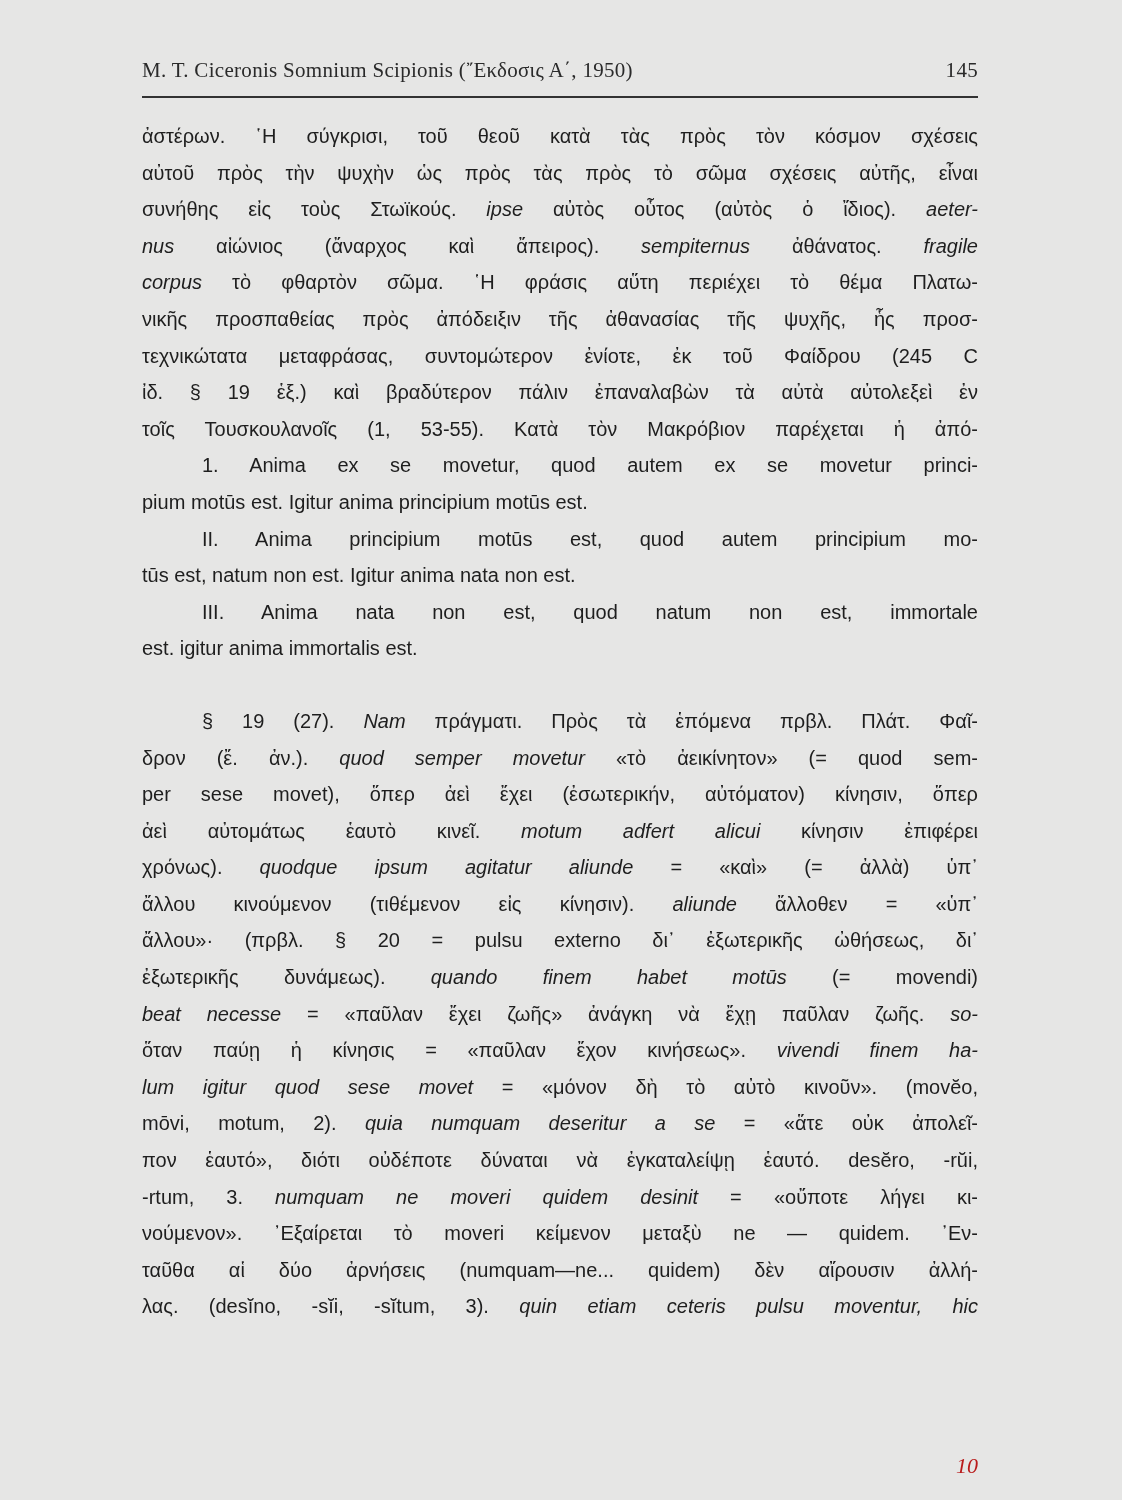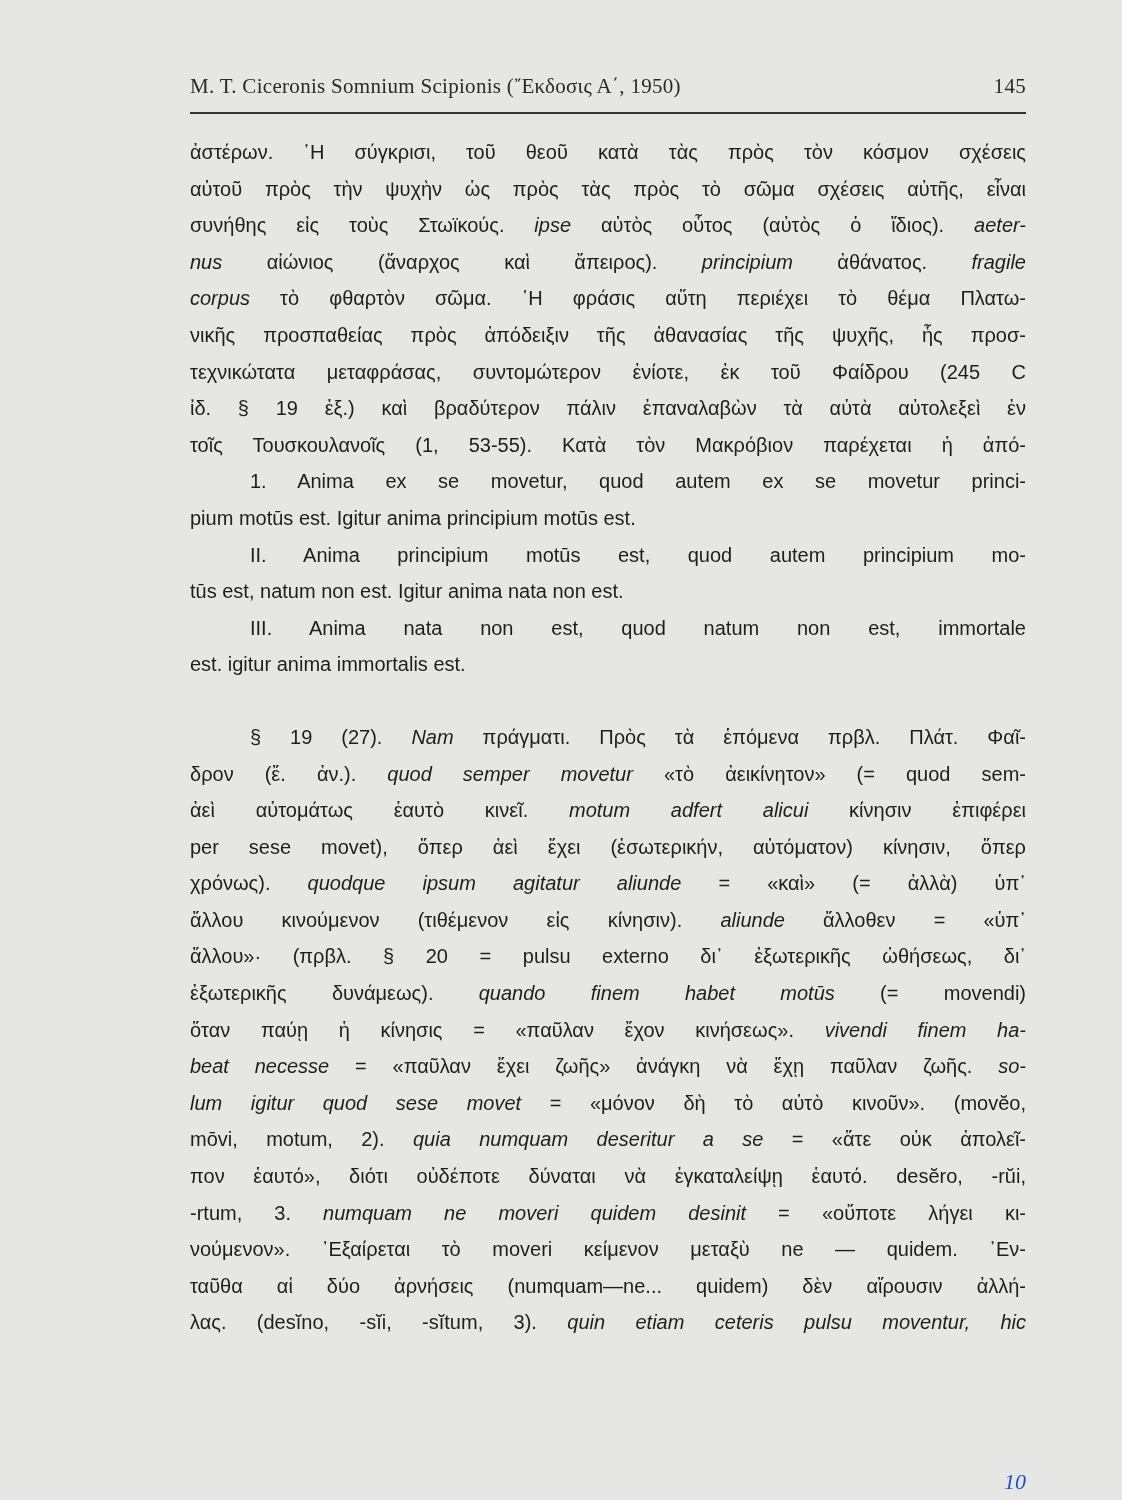--- a/index.html
+++ b/index.html
@@ -4,21 +4,21 @@
 <style>
   html, body { margin: 0; padding: 0; }
   body {
     width: 1122px; height: 1500px; overflow: hidden;
     background: #e6e6e5;
     font-family: "DejaVu Serif", "Liberation Serif", serif;
     color: #1e1e1e;
     position: relative;
   }
   .page {
-    position: absolute; left: 142px; top: 74px; width: 836px; margin-left: 48px;
+    position: absolute; left: 142px; top: 58px; width: 836px;
   }
   .running-head {
     display: flex; justify-content: space-between; align-items: baseline;
     font-family: "Liberation Serif", serif;
     font-size: 21px; letter-spacing: 0.3px;
     height: 34px; color: #2a2a2a;
   }
   .rule { height: 2px; background: #333; margin-top: 4px; }
   .body-text {
     margin-top: 20px;
@@ -28,65 +28,65 @@
     text-align: justify;
   }
   .body-text .line { display: block; white-space: nowrap; text-align-last: justify; text-align: justify; }
   .body-text .line.last { text-align-last: left; }
   .indent { padding-left: 60px; }
   .gap { height: 36px; }
   i { font-style: italic; }
   .folio {
     position: absolute; right: 0; top: 1395px;
     font-style: italic; font-size: 22px;
-    font-family: "Liberation Serif", serif; color: #1d4ed8;
+    font-family: "Liberation Serif", serif; color: #b91c1c;
   }
 </style>
 </head>
 <body>
 
 <div class="page">
   <div class="running-head">
     <span>M. T. Ciceronis Somnium Scipionis (῎Εκδοσις Α΄, 1950)</span>
     <span>145</span>
   </div>
   <div class="rule"></div>
 
   <div class="body-text">
     <div id="p1">
         <div class="line">ἀστέρων. ῾Η σύγκρισι, τοῦ θεοῦ κατὰ τὰς πρὸς τὸν κόσμον σχέσεις</div>
         <div class="line">αὐτοῦ πρὸς τὴν ψυχὴν ὡς πρὸς τὰς πρὸς τὸ σῶμα σχέσεις αὐτῆς, εἶναι</div>
         <div class="line">συνήθης εἰς τοὺς Στωϊκούς. <i>ipse</i> αὐτὸς οὗτος (αὐτὸς ὁ ἴδιος). <i>aeter-</i></div>
-        <div class="line"><i>nus</i> αἰώνιος (ἄναρχος καὶ ἄπειρος). <i>principium</i> ἀθάνατος. <i>fragile</i></div>
+        <div class="line"><i>nus</i> αἰώνιος (ἄναρχος καὶ ἄπειρος). <i>sempiternus</i> ἀθάνατος. <i>fragile</i></div>
         <div class="line"><i>corpus</i> τὸ φθαρτὸν σῶμα. ῾Η φράσις αὕτη περιέχει τὸ θέμα Πλατω-</div>
         <div class="line">νικῆς προσπαθείας πρὸς ἀπόδειξιν τῆς ἀθανασίας τῆς ψυχῆς, ἧς προσ-</div>
         <div class="line">τεχνικώτατα μεταφράσας, συντομώτερον ἐνίοτε, ἐκ τοῦ Φαίδρου (245 C</div>
         <div class="line">ἰδ. § 19 ἑξ.) καὶ βραδύτερον πάλιν ἐπαναλαβὼν τὰ αὐτὰ αὐτολεξεὶ ἐν</div>
         <div class="line">τοῖς Τουσκουλανοῖς (1, 53-55). Κατὰ τὸν Μακρόβιον παρέχεται ἡ ἀπό-</div>
       </div>
     <div id="syl">
         <div class="line indent">1. Anima ex se movetur, quod autem ex se movetur princi-</div>
         <div class="line last">pium motūs est. Igitur anima principium motūs est.</div>
         <div class="line indent">II. Anima principium motūs est, quod autem principium mo-</div>
         <div class="line last">tūs est, natum non est. Igitur anima nata non est.</div>
         <div class="line indent">III. Anima nata non est, quod natum non est, immortale</div>
         <div class="line last">est. igitur anima immortalis est.</div>
       </div>
     <div class="gap"></div>
     <div id="p2">
         <div class="line indent">§ 19 (27). <i>Nam</i> πράγματι. Πρὸς τὰ ἑπόμενα πρβλ. Πλάτ. Φαῖ-</div>
         <div class="line">δρον (ἔ. ἀν.). <i>quod semper movetur</i> «τὸ ἀεικίνητον» (= quod sem-</div>
+        <div class="line">per sese movet), ὅπερ ἀεὶ ἔχει (ἐσωτερικήν, αὐτόματον) κίνησιν, ὅπερ</div>
         <div class="line">ἀεὶ αὐτομάτως ἑαυτὸ κινεῖ. <i>motum adfert alicui</i> κίνησιν ἐπιφέρει</div>
-        <div class="line">per sese movet), ὅπερ ἀεὶ ἔχει (ἐσωτερικήν, αὐτόματον) κίνησιν, ὅπερ</div>
         <div class="line">χρόνως). <i>quodque ipsum agitatur aliunde</i> = «καὶ» (= ἀλλὰ) ὑπ᾽</div>
         <div class="line">ἄλλου κινούμενον (τιθέμενον εἰς κίνησιν). <i>aliunde</i> ἄλλοθεν = «ὑπ᾽</div>
         <div class="line">ἄλλου»· (πρβλ. § 20 = pulsu externo δι᾽ ἐξωτερικῆς ὠθήσεως, δι᾽</div>
         <div class="line">ἐξωτερικῆς δυνάμεως). <i>quando finem habet motūs</i> (= movendi)</div>
+        <div class="line"><i>beat necesse</i> = «παῦλαν ἔχει ζωῆς» ἀνάγκη νὰ ἔχῃ παῦλαν ζωῆς. <i>so-</i></div>
         <div class="line">ὅταν παύῃ ἡ κίνησις = «παῦλαν ἔχον κινήσεως». <i>vivendi finem ha-</i></div>
-        <div class="line"><i>beat necesse</i> = «παῦλαν ἔχει ζωῆς» ἀνάγκη νὰ ἔχῃ παῦλαν ζωῆς. <i>so-</i></div>
         <div class="line"><i>lum igitur quod sese movet</i> = «μόνον δὴ τὸ αὐτὸ κινοῦν». (movĕo,</div>
         <div class="line">mōvi, motum, 2). <i>quia numquam deseritur a se</i> = «ἅτε οὐκ ἀπολεῖ-</div>
         <div class="line">πον ἑαυτό», διότι οὐδέποτε δύναται νὰ ἐγκαταλείψῃ ἑαυτό. desĕro, -rŭi,</div>
         <div class="line">-rtum, 3. <i>numquam ne moveri quidem desinit</i> = «οὔποτε λήγει κι-</div>
         <div class="line">νούμενον». ᾿Εξαίρεται τὸ moveri κείμενον μεταξὺ ne — quidem. ᾿Εν-</div>
         <div class="line">ταῦθα αἱ δύο ἀρνήσεις (numquam—ne... quidem) δὲν αἴρουσιν ἀλλή-</div>
         <div class="line">λας. (desĭno, -sĭi, -sĭtum, 3). <i>quin etiam ceteris pulsu moventur, hic</i></div>
       </div>
   </div>
 

